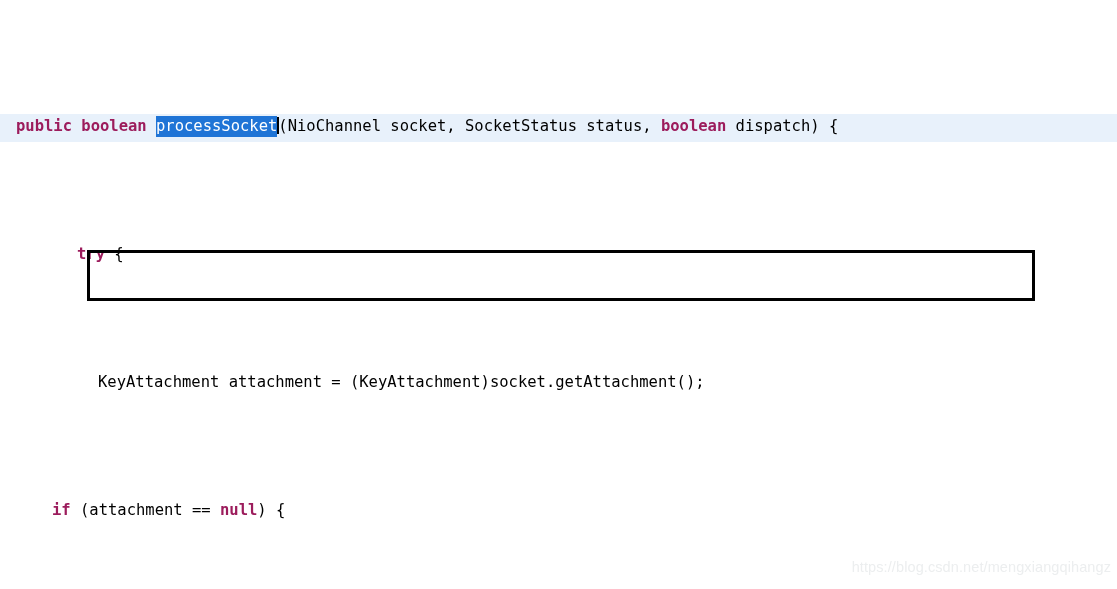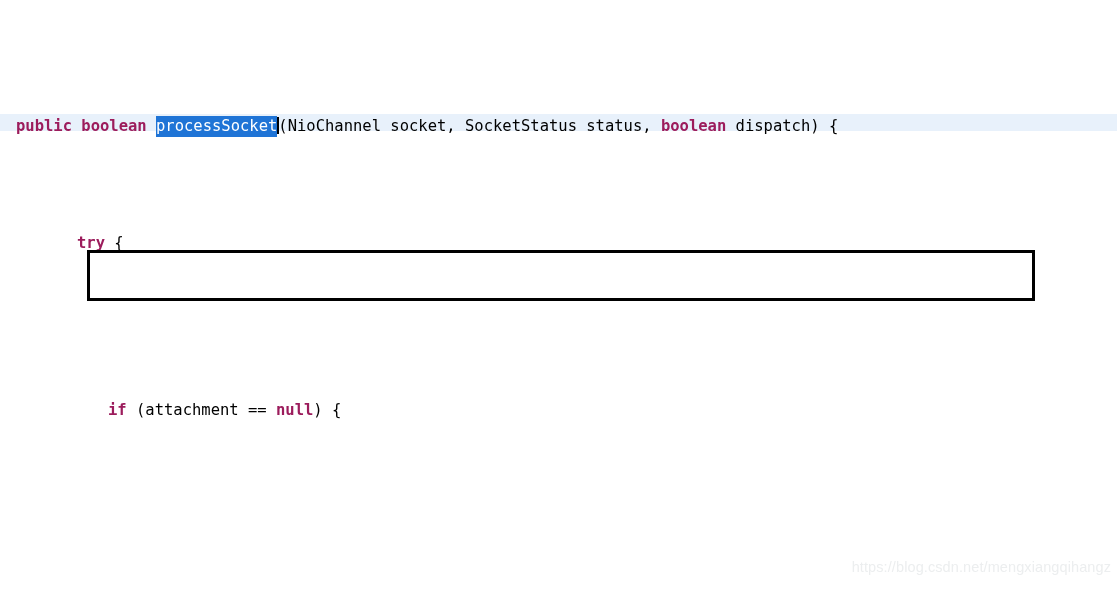--- a/index.html
+++ b/index.html
@@ -27,21 +27,21 @@
     left: 0;
     width: 1117px;
     font-family: "DejaVu Sans Mono", "Liberation Mono", monospace;
     font-size: 15.5px;
     line-height: 25px;
     color: #000000;
     white-space: pre;
   }
 
   .line {
-    height: 17px;
+    height: 28px;
     padding-left: 16px;
     white-space: pre;
     position: relative;
   }
 
   
   .line.current {
     background: #e8f1fb;
     margin-left: 0;
     padding-left: 16px;
@@ -98,23 +98,24 @@
 
   <div class="code">
 
     
     <div class="line current"><span class="kw">public</span><span class="plain"> </span><span class="kw">boolean</span><span class="plain"> </span><span class="sel">processSocket</span><span class="caret"></span><span class="plain">(NioChannel socket, SocketStatus status, </span><span class="kw">boolean</span><span class="plain"> dispatch) {</span></div>
 
     
     <div class="line" style="padding-left:77px"><span class="kw">try</span><span class="plain"> {</span></div>
 
     
+    <div class="line" style="padding-left:98px"><span class="plain">KeyAttachment attachment = (KeyAttachment)socket.getAttachment();</span></div>
 
     
-    <div class="line" style="padding-left:108px"><span class="kw">if</span><span class="plain"> (attachment == </span><span class="kw">null</span><span class="plain">) {</span></div>
+    <div class="line" style="padding-left:52px"><span class="kw">if</span><span class="plain"> (attachment == </span><span class="kw">null</span><span class="plain">) {</span></div>
 
     
     
 
     
     
 
     
     
 

